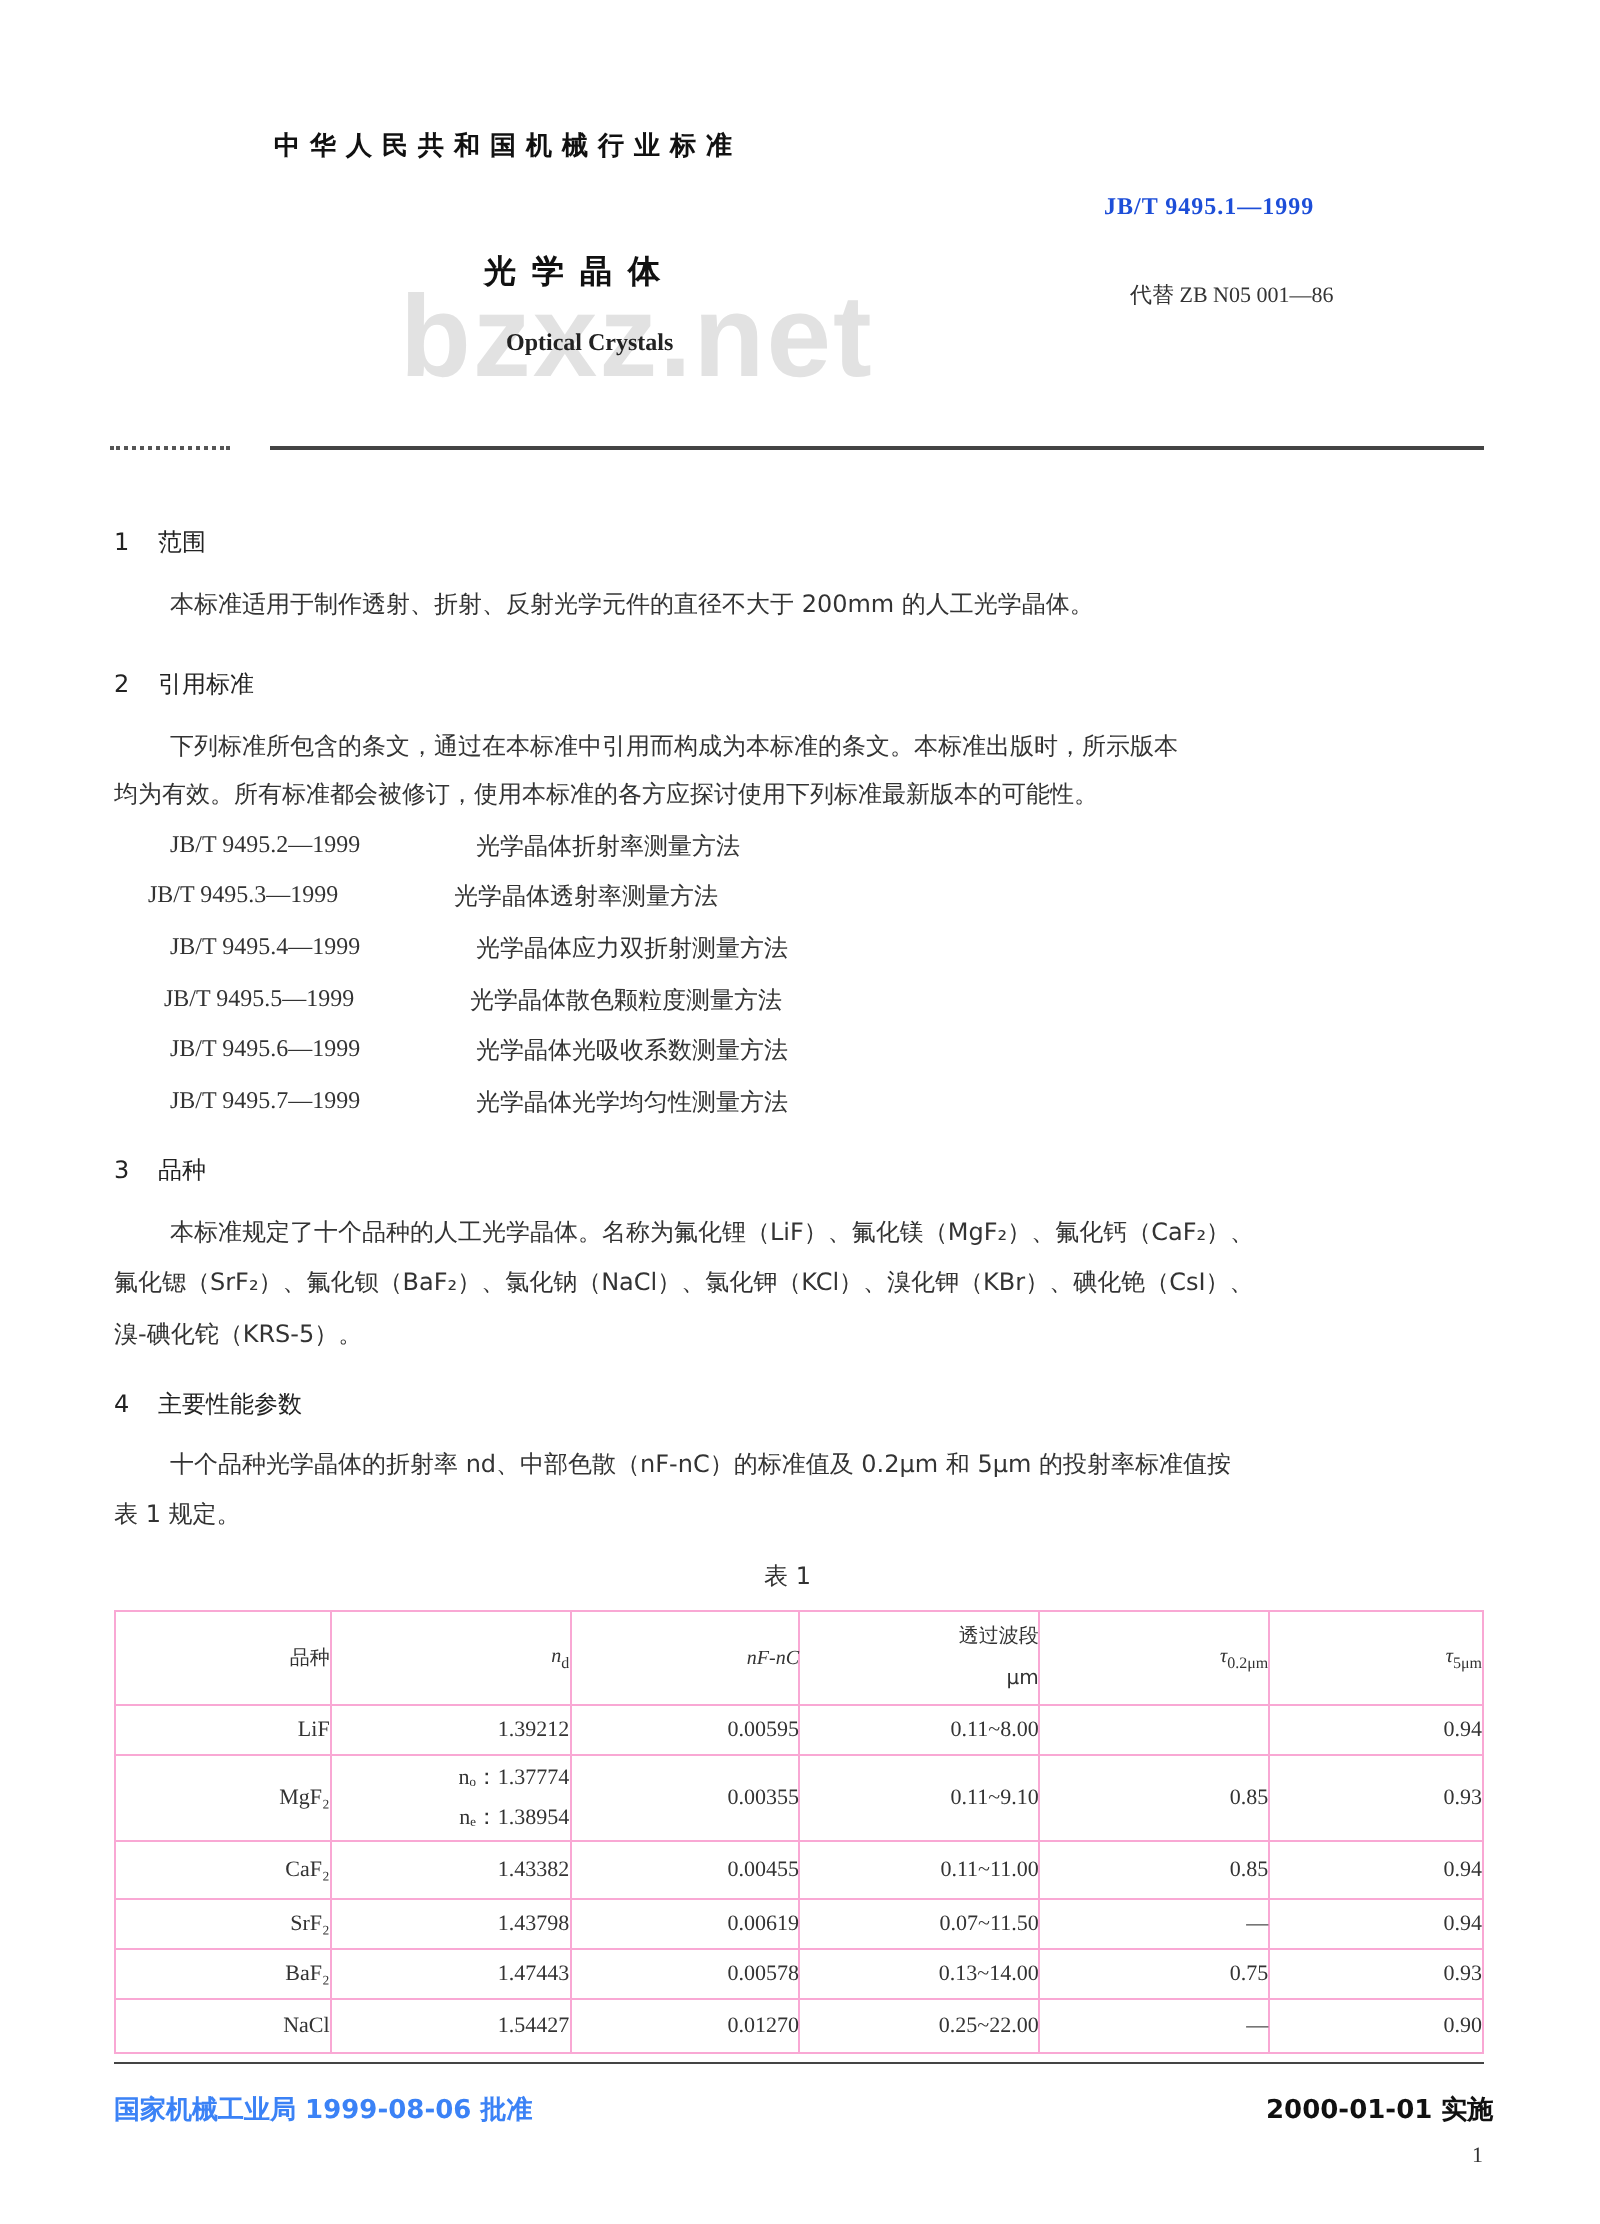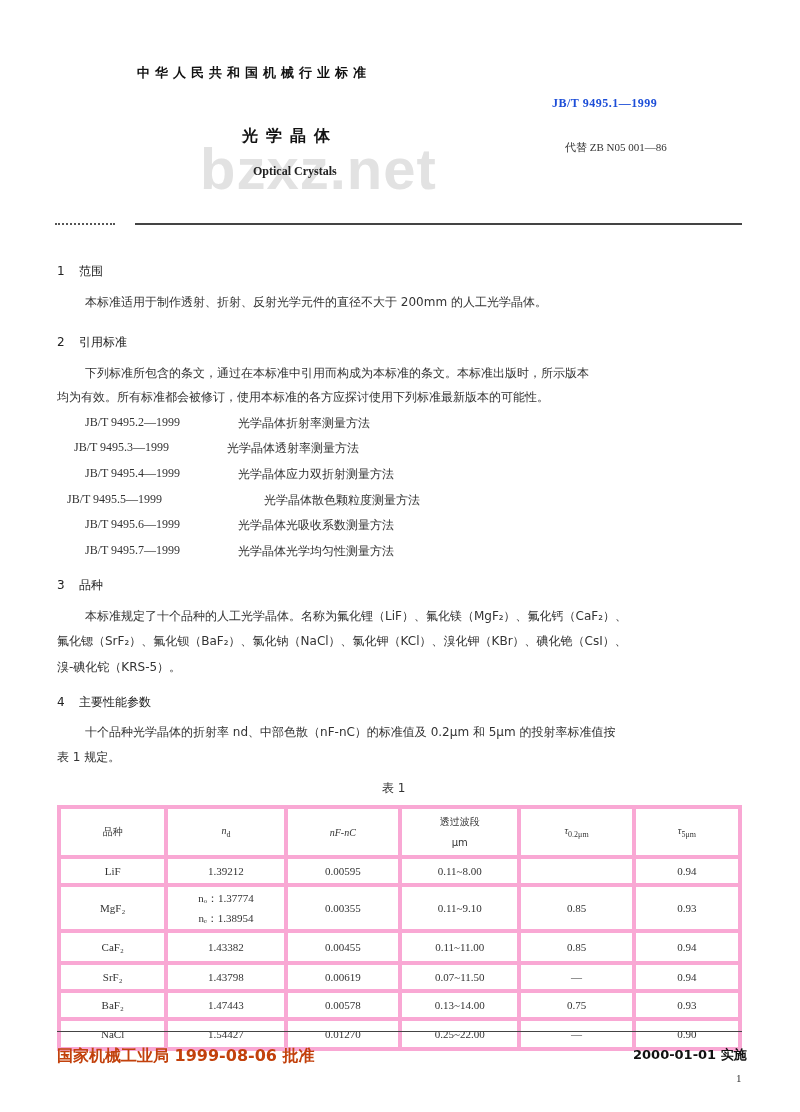--- a/index.html
+++ b/index.html
@@ -55,33 +55,33 @@
     .ref-row .code { width: 153px; font-family: "Liberation Serif", serif; }
     .table-caption {
       left: 382px; top: 780px; font-size: 12px; font-family: "DejaVu Sans", sans-serif; color: #333;
     }
     table.data {
       position: absolute; left: 57px; top: 805px; width: 685px;
       border-collapse: collapse; font-size: 11px; color: #333;
       font-family: "Liberation Serif", serif;
     }
     table.data th, table.data td {
-      border: 4px solid #f9a8d4; text-align: center; padding: 0; font-weight: normal;
+      border: 1px solid #f9a8d4; text-align: right; padding: 0; font-weight: normal;
     }
     table.data th { height: 46px; font-size: 10px; }
     table.data th.lbl { font-family: "DejaVu Sans", sans-serif; }
     table.data td { height: 24px; }
     table.data tr.tall td { height: 42px; }
     table.data td.stack span { display: block; line-height: 20px; }
     .table-bottom {
       left: 57px; top: 1031px; width: 685px; height: 1px; background: #444;
     }
     .footer-left {
-      left: 57px; top: 1046px; font-size: 16px; font-weight: bold;
-      font-family: "DejaVu Sans", sans-serif; color: #c2410c;
+      left: 57px; top: 1046px; font-size: 13px; font-weight: bold;
+      font-family: "DejaVu Sans", sans-serif; color: #3b82f6;
     }
     .footer-right {
       left: 633px; top: 1046px; font-size: 13px; font-weight: bold;
       font-family: "DejaVu Sans", sans-serif; color: #111;
     }
     .page-num {
       left: 736px; top: 1072px; font-size: 11px; color: #333;
       font-family: "Liberation Serif", serif;
     }
     sub { font-size: 8px; }
@@ -115,21 +115,21 @@
     <span>光学晶体折射率测量方法</span>
 </div>
 <div class="abs ref-row" style="left:74px; top:440px;">
   <span class="code">JB/T 9495.3—1999</span>
     <span>光学晶体透射率测量方法</span>
 </div>
 <div class="abs ref-row" style="left:85px; top:466px;">
   <span class="code">JB/T 9495.4—1999</span>
     <span>光学晶体应力双折射测量方法</span>
 </div>
-<div class="abs ref-row" style="left:67px; top:492px;gap:44px;">
+<div class="abs ref-row" style="left:82px; top:492px;">
   <span class="code">JB/T 9495.5—1999</span>
     <span>光学晶体散色颗粒度测量方法</span>
 </div>
 <div class="abs ref-row" style="left:85px; top:517px;">
   <span class="code">JB/T 9495.6—1999</span>
     <span>光学晶体光吸收系数测量方法</span>
 </div>
 <div class="abs ref-row" style="left:85px; top:543px;">
   <span class="code">JB/T 9495.7—1999</span>
     <span>光学晶体光学均匀性测量方法</span>

